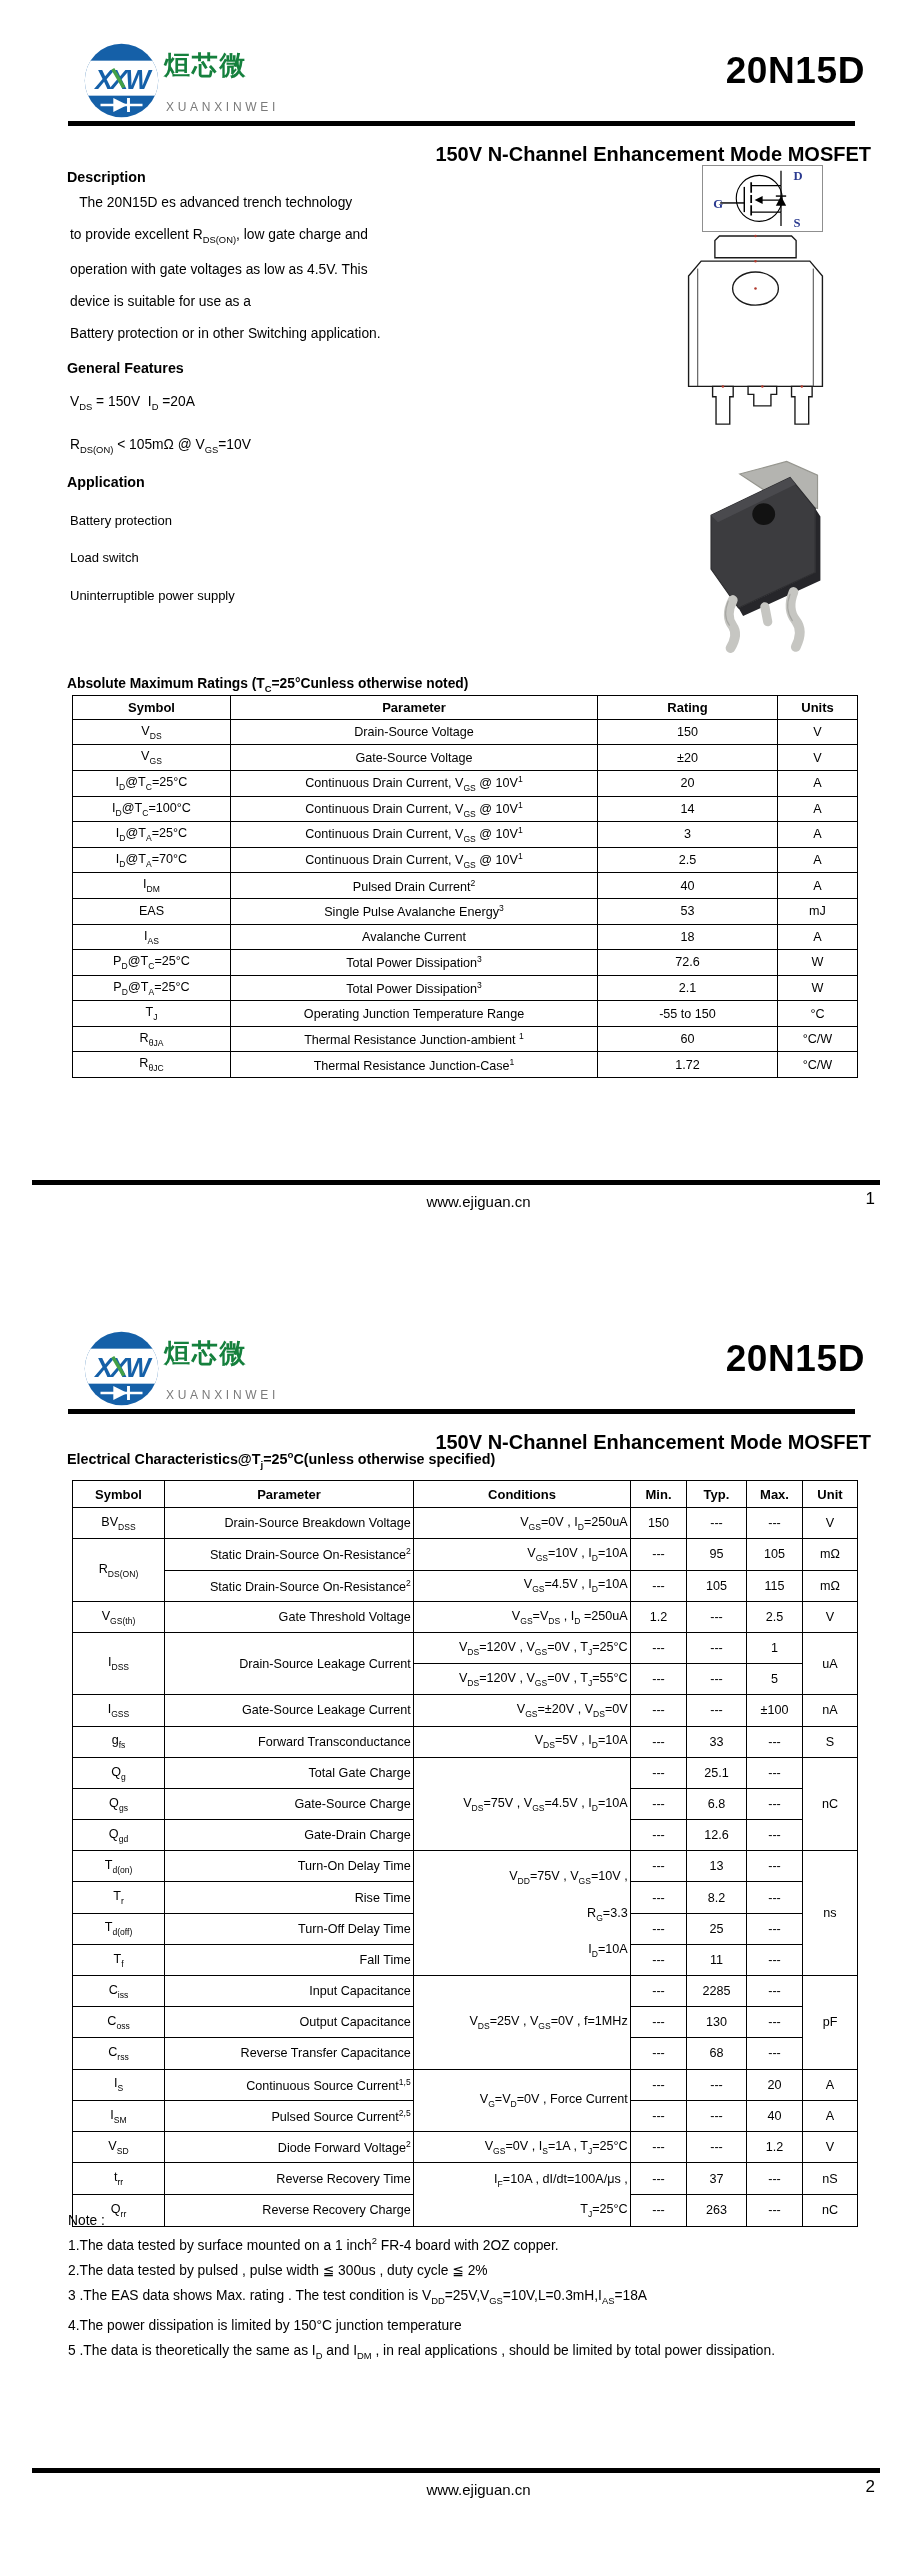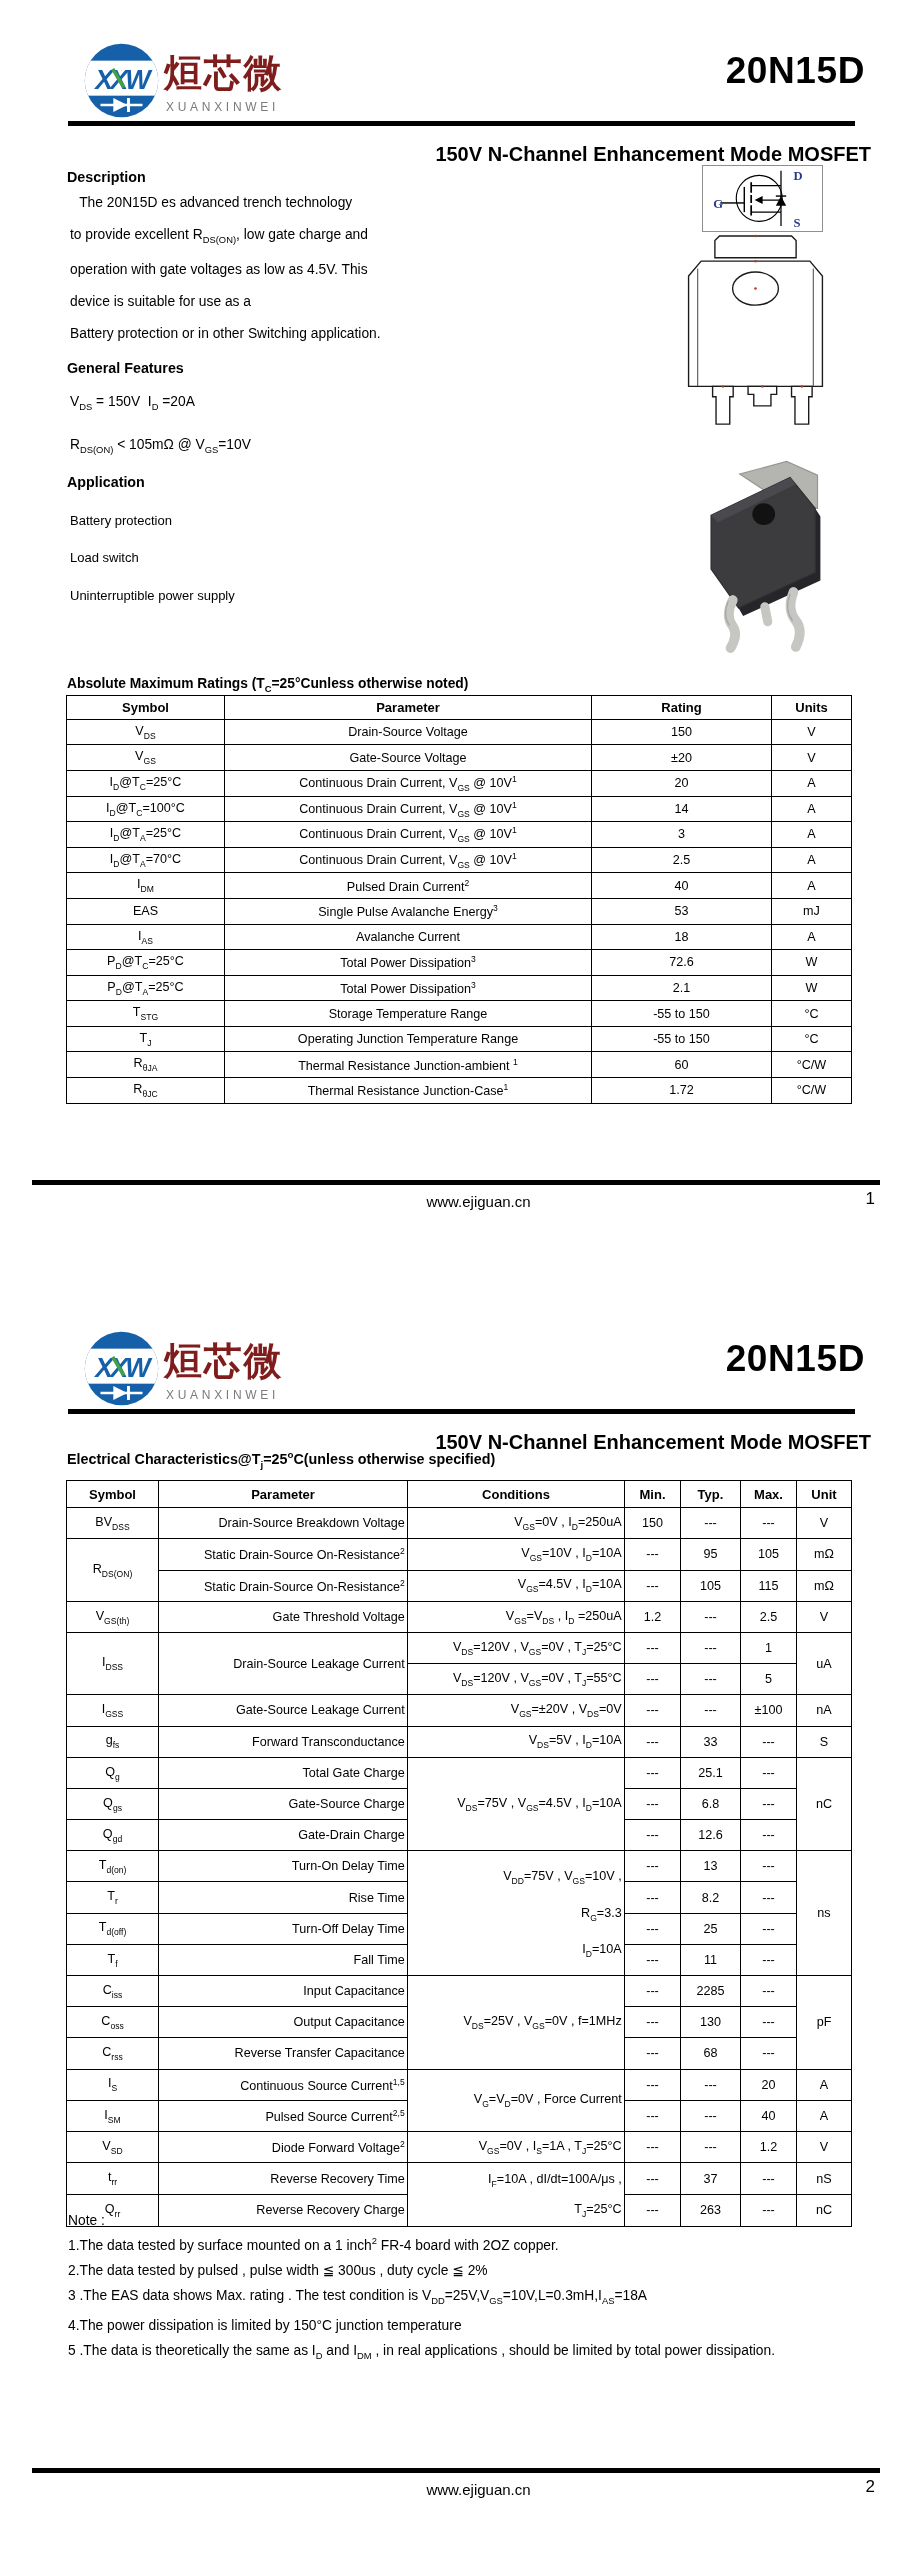--- a/index.html
+++ b/index.html
@@ -3,21 +3,21 @@
 <meta charset="utf-8">
 <style>
   html,body { margin:0; padding:0; background:#ffffff; }
   body { width:911px; height:2576px; position:relative; font-family:"Liberation Sans", sans-serif; color:#000; }
   .page { position:absolute; left:0; width:911px; height:1288px; background:#fff; overflow:hidden; }
   #p1 { top:0; } #p2 { top:1288px; }
   .abs { position:absolute; }
 
   
   .logo-mark { left:83px; top:42px; width:77px; height:77px; }
-  .logo-cn { left:164px; top:48px; font-size:38px; font-weight:bold; letter-spacing:1.7px; color:#7f1d1d; }
+  .logo-cn { left:164px; top:48px; font-size:26px; font-weight:bold; letter-spacing:1.7px; color:#15803d; }
   .logo-en { left:166px; top:100px; font-size:12px; letter-spacing:3.7px; color:#7a7a7a; }
   .part-no { right:46px; top:50px; font-size:37px; font-weight:bold; letter-spacing:0.6px; }
   .hdr-rule { left:68px; top:121px; width:787px; height:5.2px; background:#000; }
   .doc-title { right:40px; top:143px; font-size:20px; font-weight:bold; }
 
   
   .sec-h { font-size:14.3px; font-weight:bold; }
   .sec-desc-h { left:67px; top:169px; }
   .desc-lines { left:70px; top:195px; font-size:13.8px; }
   .desc-lines .dline { margin-bottom:17px; }
@@ -29,21 +29,21 @@
   .app-lines { left:70px; top:513px; font-size:13px; }
   .app-lines .dline { margin-bottom:22.4px; }
 
   
   .symbol-box { left:702px; top:165px; width:119px; height:65px; border:1.1px solid #8f8f8f; background:#fff; }
   .outline { left:684px; top:234px; }
   .photo { left:705px; top:458px; }
 
   
   .tbl-title { left:67px; top:676px; font-size:13.8px; font-weight:bold; }
-  table { border-collapse:collapse; table-layout:fixed; background:#fff; }
+  table { border-collapse:collapse; table-layout:fixed; background:#fff;margin-left:6px; }
   .t1 { left:66px; top:695px; width:785px; }
   .t2 { left:66px; top:192px; width:785px; }
   th, td { border:1.1px solid #000; font-size:12.6px; vertical-align:middle; padding:1.1px 2.3px; overflow:hidden; }
   table { border:1.7px solid #000; }
   th { font-size:13px; font-weight:bold; border-bottom:1.7px solid #000; }
   .t1 th { height:20.7px; } .t1 td { height:22.4px; }
   .t2 th { height:24px; } .t2 td { height:28px; }
   td.ca { text-align:center; }
   td.cl { text-align:right; padding-left:21px; }
   th { text-align:center; }
@@ -241,26 +241,20 @@
           <td class="ca">72.6</td>
           <td class="ca">W</td>
         </tr>
         <tr>
           <td class="ca">P<sub>D</sub>@T<sub>A</sub>=25°C</td>
           <td class="ca">Total Power Dissipation<sup>3</sup></td>
           <td class="ca">2.1</td>
           <td class="ca">W</td>
         </tr>
         <tr>
-          <td class="ca">T<sub>STG</sub></td>
-          <td class="ca">Storage Temperature Range</td>
-          <td class="ca">-55 to 150</td>
-          <td class="ca">°C</td>
-        </tr>
-        <tr>
           <td class="ca">T<sub>J</sub></td>
           <td class="ca">Operating Junction Temperature Range</td>
           <td class="ca">-55 to 150</td>
           <td class="ca">°C</td>
         </tr>
         <tr>
           <td class="ca">R<sub>θJA</sub></td>
           <td class="ca">Thermal Resistance Junction-ambient <sup>1</sup></td>
           <td class="ca">60</td>
           <td class="ca">°C/W</td>

